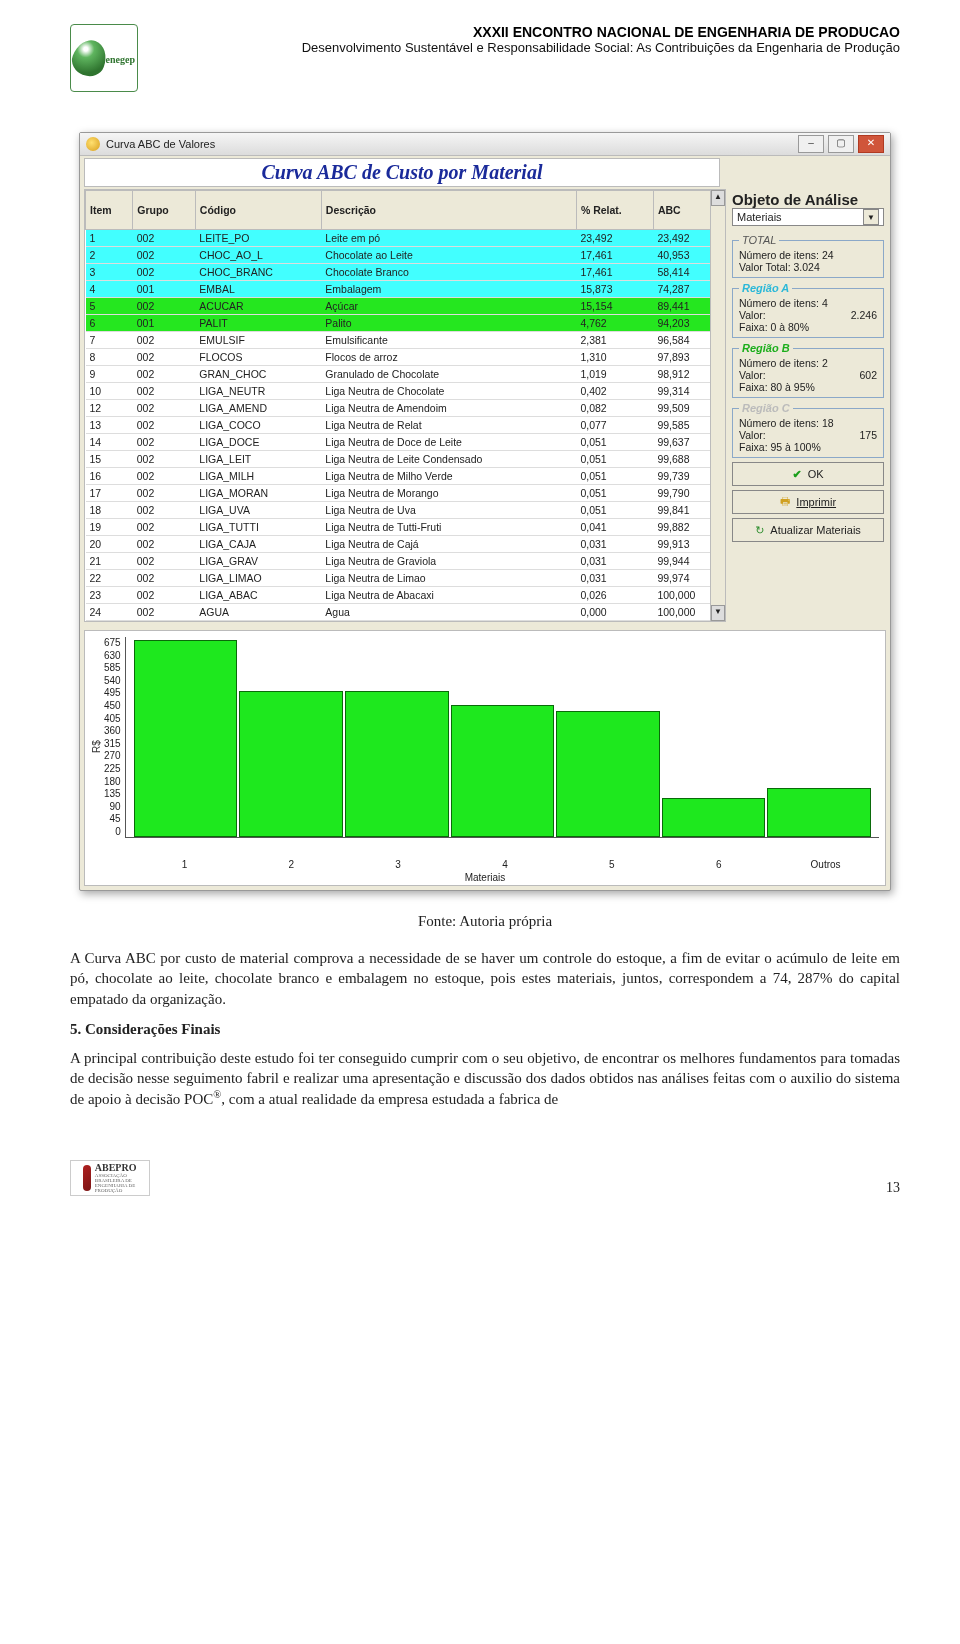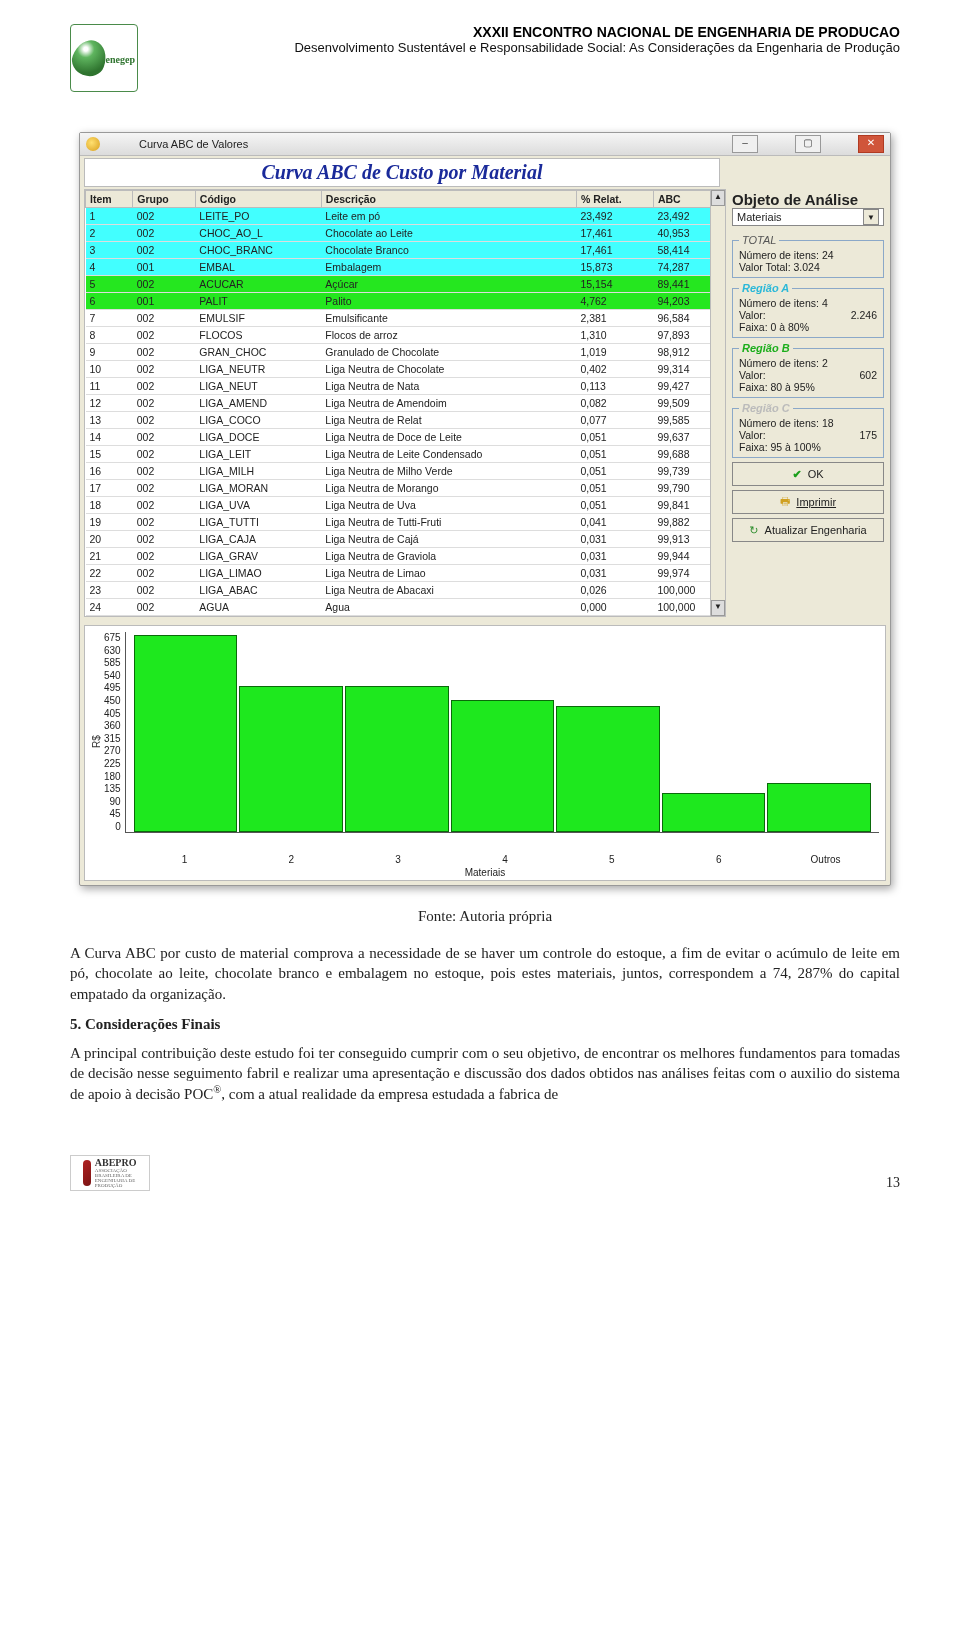--- a/index.html
+++ b/index.html
@@ -72,21 +72,20 @@
     font-family: Tahoma, Arial, sans-serif;
     font-size: 11px;
   }
   .titlebar {
     display: flex;
     align-items: center;
     background: linear-gradient(#f5f5f5,#dcdcdc);
     height: 22px;
     padding: 0 6px;
     border-bottom: 1px solid #bbb;
-    gap: 33px;
   }
   .titlebar-icon {
     width: 14px;
     height: 14px;
     background: radial-gradient(circle at 40% 40%, #ffe070, #d89d1a);
     border-radius: 50%;
     margin-right: 6px;
   }
   .titlebar-title {
     flex: 1;
@@ -134,21 +133,21 @@
   }
   table.abc {
     border-collapse: collapse;
     width: 100%;
     font-size: 10.5px;
   }
   table.abc th {
     text-align: left;
     background: #ece9d8;
     border: 1px solid #bbb;
-    padding: 2px 4px;
+    padding: 13px 4px;
     font-weight: bold;
   }
   table.abc td {
     border-bottom: 1px solid #ddd;
     padding: 2px 4px;
     white-space: nowrap;
   }
   tr.hlA td { background: #42ffff; }
   tr.hlB td { background: #25e71f; }
   .side {
@@ -349,21 +348,21 @@
 
 <div class="page">
 
   <div class="header">
     <div class="enegep-logo-box">
       <div class="enegep-shape"></div>
       <div class="enegep-text">enegep</div>
     </div>
     <div class="header-text">
       <div class="header-line1">XXXII ENCONTRO NACIONAL DE ENGENHARIA DE PRODUCAO</div>
-      <div class="header-line2">Desenvolvimento Sustentável e Responsabilidade Social: As Considerações da Engenharia de Produção</div>
+      <div class="header-line2">Desenvolvimento Sustentável e Responsabilidade Social: As Contribuições da Engenharia de Produção</div>
     </div>
   </div>
 
   <div class="app-window">
 
     <div class="titlebar">
       <div class="titlebar-icon"></div>
       <div class="titlebar-title">Curva ABC de Valores</div>
       <div class="titlebtn">–</div>
       <div class="titlebtn">▢</div>
@@ -464,28 +463,20 @@
               </tr>
               <tr>
                 <td>10</td>
                 <td>002</td>
                 <td>LIGA_NEUTR</td>
                 <td>Liga Neutra de Chocolate</td>
                 <td>0,402</td>
                 <td>99,314</td>
               </tr>
               <tr>
-                <td>11</td>
-                <td>002</td>
-                <td>LIGA_NEUT</td>
-                <td>Liga Neutra de Nata</td>
-                <td>0,113</td>
-                <td>99,427</td>
-              </tr>
-              <tr>
                 <td>12</td>
                 <td>002</td>
                 <td>LIGA_AMEND</td>
                 <td>Liga Neutra de Amendoim</td>
                 <td>0,082</td>
                 <td>99,509</td>
               </tr>
               <tr>
                 <td>13</td>
                 <td>002</td>
@@ -628,21 +619,21 @@
         <div class="side-btn">
           <span class="tick">✔</span>
           <span>OK</span>
         </div>
         <div class="side-btn">
           <span class="prn">🖶</span>
           <u><span>Imprimir</span></u>
         </div>
         <div class="side-btn">
           <span class="ref">↻</span>
-          <span>Atualizar Engenharia</span>
+          <span>Atualizar Materiais</span>
         </div>
       </div>
     </div>
 
     <div class="chart-panel">
       <div class="chart-area">
         <div class="y-axis-label">R$</div>
         <div class="y-axis" id="y-axis">
             <div>675</div>
             <div>630</div>

